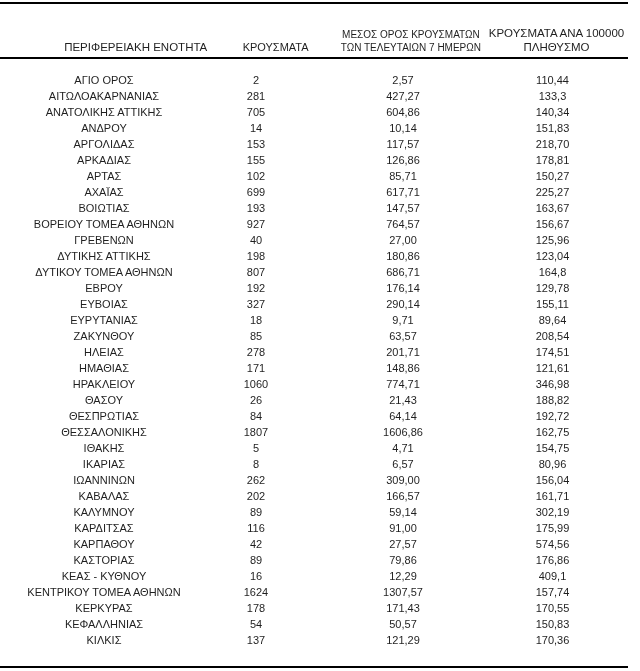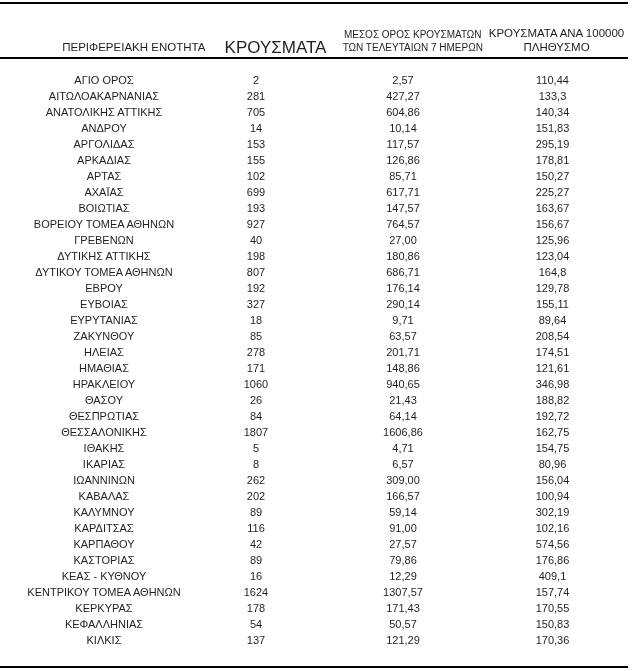--- a/index.html
+++ b/index.html
@@ -37,21 +37,21 @@
     display: flex;
     flex-direction: column;
     align-items: center;
     text-align: center;
     white-space: nowrap;
     overflow: visible;
     padding-bottom: 3px;
   }
   .hcell .hline { display: block; }
   .hc1 { width: 208px; font-size: 11.5px; line-height: 13px; margin-left: 40px; }
-  .hc2 { width: 96px;  font-size: 17px; line-height: 13px; }
+  .hc2 { width: 96px;  font-size: 11px; line-height: 13px; }
   .hc3 { width: 198px; font-size: 10px;   line-height: 12.5px; }
   .hc4 { width: 138px; padding-right: 29px; font-size: 11.5px; line-height: 13.5px; }
 
   table.data {
     position: absolute;
     top: 72px;
     left: 0;
     width: 640px;
     border-collapse: collapse;
     table-layout: fixed;
@@ -122,21 +122,21 @@
         <tr>
           <td class="c1">ΑΝΔΡΟΥ</td>
           <td class="c2">14</td>
           <td class="c3">10,14</td>
           <td class="c4">151,83</td>
         </tr>
         <tr>
           <td class="c1">ΑΡΓΟΛΙΔΑΣ</td>
           <td class="c2">153</td>
           <td class="c3">117,57</td>
-          <td class="c4">295,19</td>
+          <td class="c4">218,70</td>
         </tr>
         <tr>
           <td class="c1">ΑΡΚΑΔΙΑΣ</td>
           <td class="c2">155</td>
           <td class="c3">126,86</td>
           <td class="c4">178,81</td>
         </tr>
         <tr>
           <td class="c1">ΑΡΤΑΣ</td>
           <td class="c2">102</td>
@@ -211,21 +211,21 @@
         </tr>
         <tr>
           <td class="c1">ΗΜΑΘΙΑΣ</td>
           <td class="c2">171</td>
           <td class="c3">148,86</td>
           <td class="c4">121,61</td>
         </tr>
         <tr>
           <td class="c1">ΗΡΑΚΛΕΙΟΥ</td>
           <td class="c2">1060</td>
-          <td class="c3">940,65</td>
+          <td class="c3">774,71</td>
           <td class="c4">346,98</td>
         </tr>
         <tr>
           <td class="c1">ΘΑΣΟΥ</td>
           <td class="c2">26</td>
           <td class="c3">21,43</td>
           <td class="c4">188,82</td>
         </tr>
         <tr>
           <td class="c1">ΘΕΣΠΡΩΤΙΑΣ</td>
@@ -254,33 +254,33 @@
         <tr>
           <td class="c1">ΙΩΑΝΝΙΝΩΝ</td>
           <td class="c2">262</td>
           <td class="c3">309,00</td>
           <td class="c4">156,04</td>
         </tr>
         <tr>
           <td class="c1">ΚΑΒΑΛΑΣ</td>
           <td class="c2">202</td>
           <td class="c3">166,57</td>
-          <td class="c4">100,94</td>
+          <td class="c4">161,71</td>
         </tr>
         <tr>
           <td class="c1">ΚΑΛΥΜΝΟΥ</td>
           <td class="c2">89</td>
           <td class="c3">59,14</td>
           <td class="c4">302,19</td>
         </tr>
         <tr>
           <td class="c1">ΚΑΡΔΙΤΣΑΣ</td>
           <td class="c2">116</td>
           <td class="c3">91,00</td>
-          <td class="c4">102,16</td>
+          <td class="c4">175,99</td>
         </tr>
         <tr>
           <td class="c1">ΚΑΡΠΑΘΟΥ</td>
           <td class="c2">42</td>
           <td class="c3">27,57</td>
           <td class="c4">574,56</td>
         </tr>
         <tr>
           <td class="c1">ΚΑΣΤΟΡΙΑΣ</td>
           <td class="c2">89</td>

